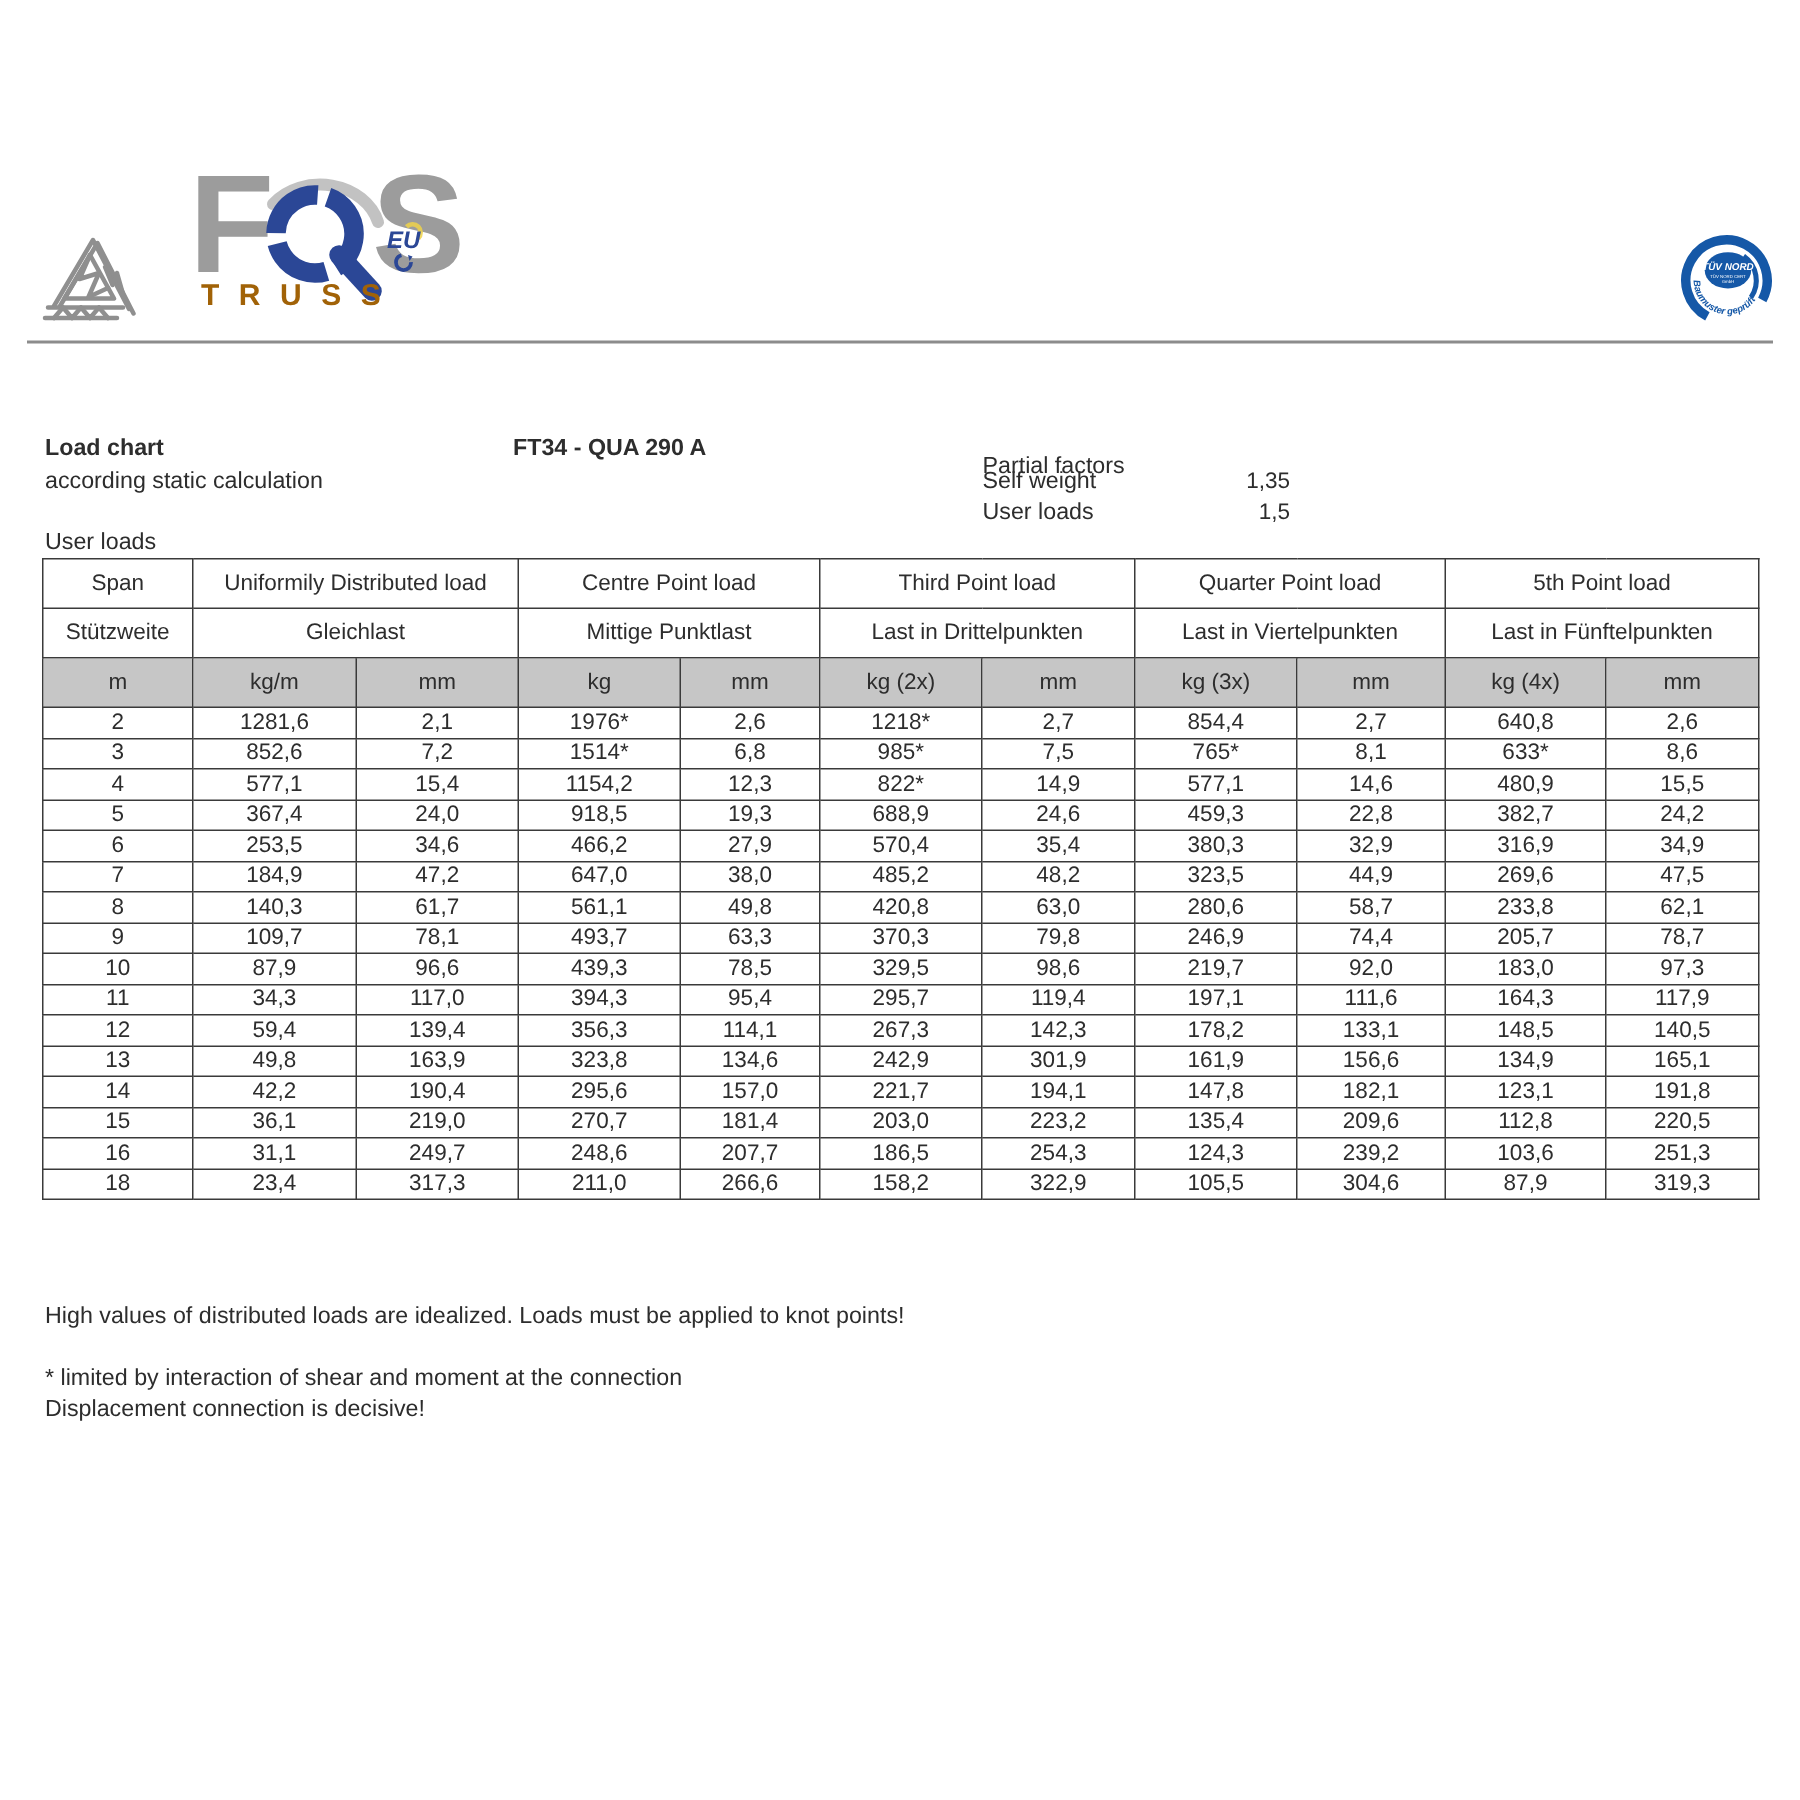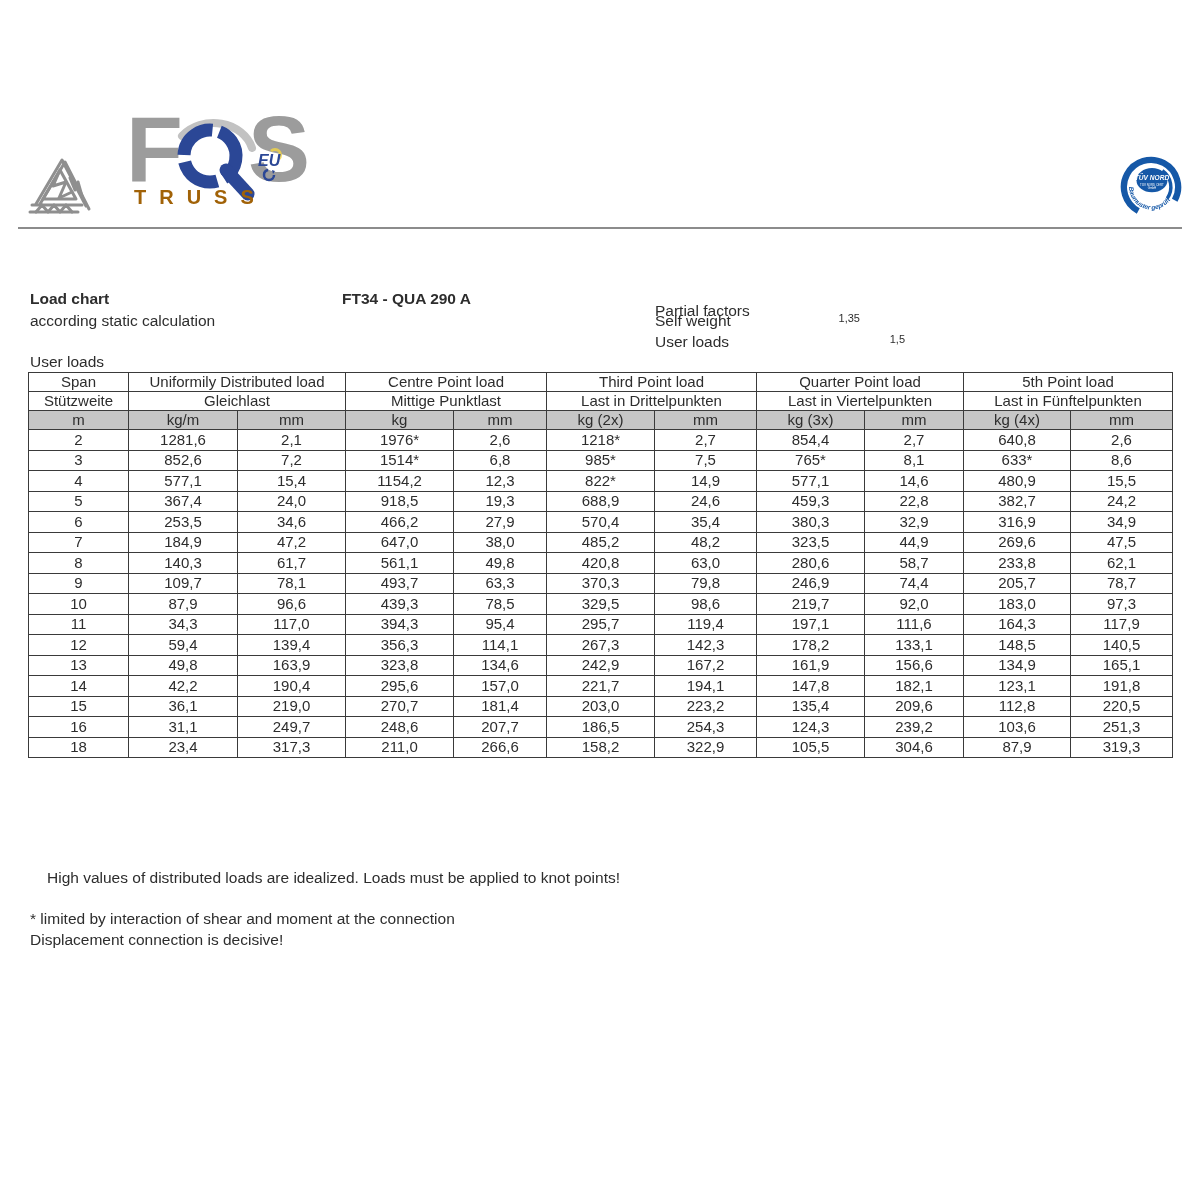--- a/index.html
+++ b/index.html
@@ -30,39 +30,39 @@
 
   
   .txt { position:absolute; font-size:15.5px; line-height:1.2; white-space:nowrap; }
   .bold { font-weight:bold; }
   .doc-title { left:30px; top:290px; }
   .doc-subtitle { left:30px; top:312px; }
   .doc-model { left:342px; top:290px; }
   .pf-title { left:655px; top:302px; }
   .pf-label-0 { left:655px; top:312px; }
   .pf-label-1 { left:655px; top:333px; }
-  .pf-value { position:absolute; width:105px; text-align:right; font-size:11px; }
+  .pf-value { position:absolute; width:105px; text-align:right; font-size:15px; }
   .pf-value-0 { left:755px; top:312px; }
-  .pf-value-1 { left:800px; top:333px;text-align:right; }
+  .pf-value-1 { left:755px; top:333px;text-align:right; }
   .section-label { left:30px; top:353px; }
 
   
   .load-table { position:absolute; left:28px; top:372px; width:1144px;
                 border-collapse:collapse; table-layout:fixed; }
   .load-table th, .load-table td {
     border:1.5px solid #3a3a3a; text-align:center; vertical-align:middle;
     font-weight:normal; font-size:15px; padding:0; line-height:1.05;
     overflow:hidden; white-space:nowrap; color:#2d2d2d;
   }
-  .load-table thead th { height:19px; }
+  .load-table thead th { height:33px; }
   .load-table thead tr.unit-row th { background:#c6c6c6; }
   .load-table tbody td { height:20.5px; font-size:15px; background:#fff; }
 
   
-  .note-1 { left:47px; top:869px; }
+  .note-1 { left:30px; top:869px; }
   .note-2 { left:30px; top:910px; }
   .note-3 { left:30px; top:931px; }
 </style>
 </head>
 <body>
 
 <div class="page">
 
   <svg class="truss-icon" width="68" height="68" viewBox="0 0 68 68" fill="none">
     <g stroke="#8f8f8f" stroke-width="3" stroke-linecap="round" stroke-linejoin="round">
@@ -309,21 +309,21 @@
           <td>148,5</td>
           <td>140,5</td>
         </tr>
         <tr>
           <td>13</td>
           <td>49,8</td>
           <td>163,9</td>
           <td>323,8</td>
           <td>134,6</td>
           <td>242,9</td>
-          <td>167,2</td>
+          <td>301,9</td>
           <td>161,9</td>
           <td>156,6</td>
           <td>134,9</td>
           <td>165,1</td>
         </tr>
         <tr>
           <td>14</td>
           <td>42,2</td>
           <td>190,4</td>
           <td>295,6</td>

